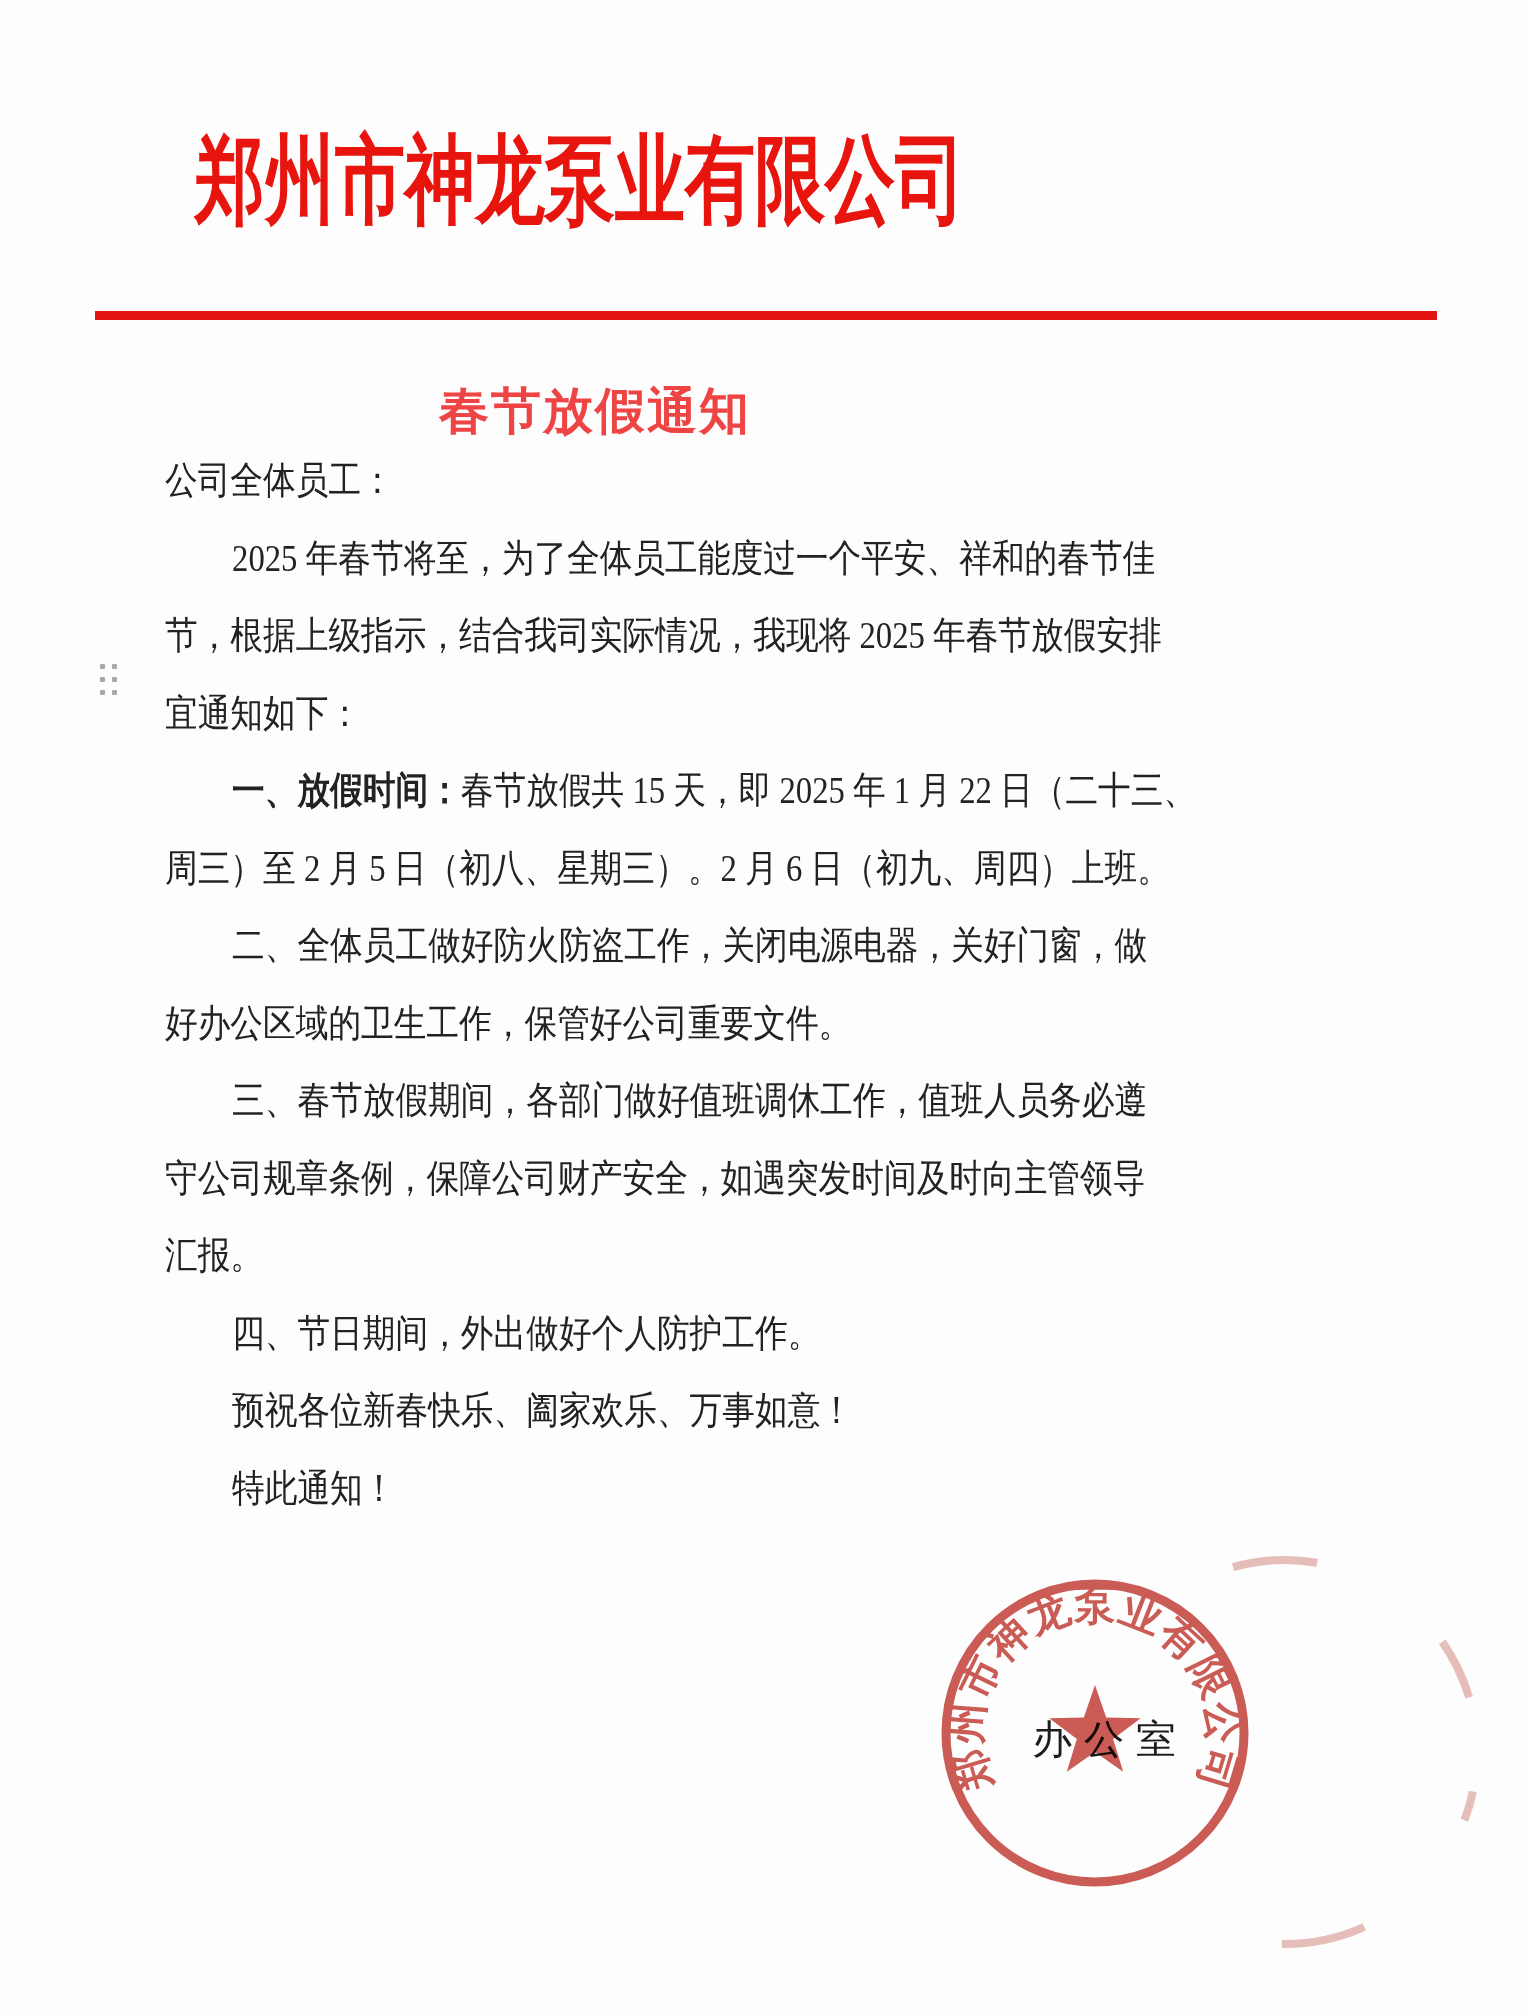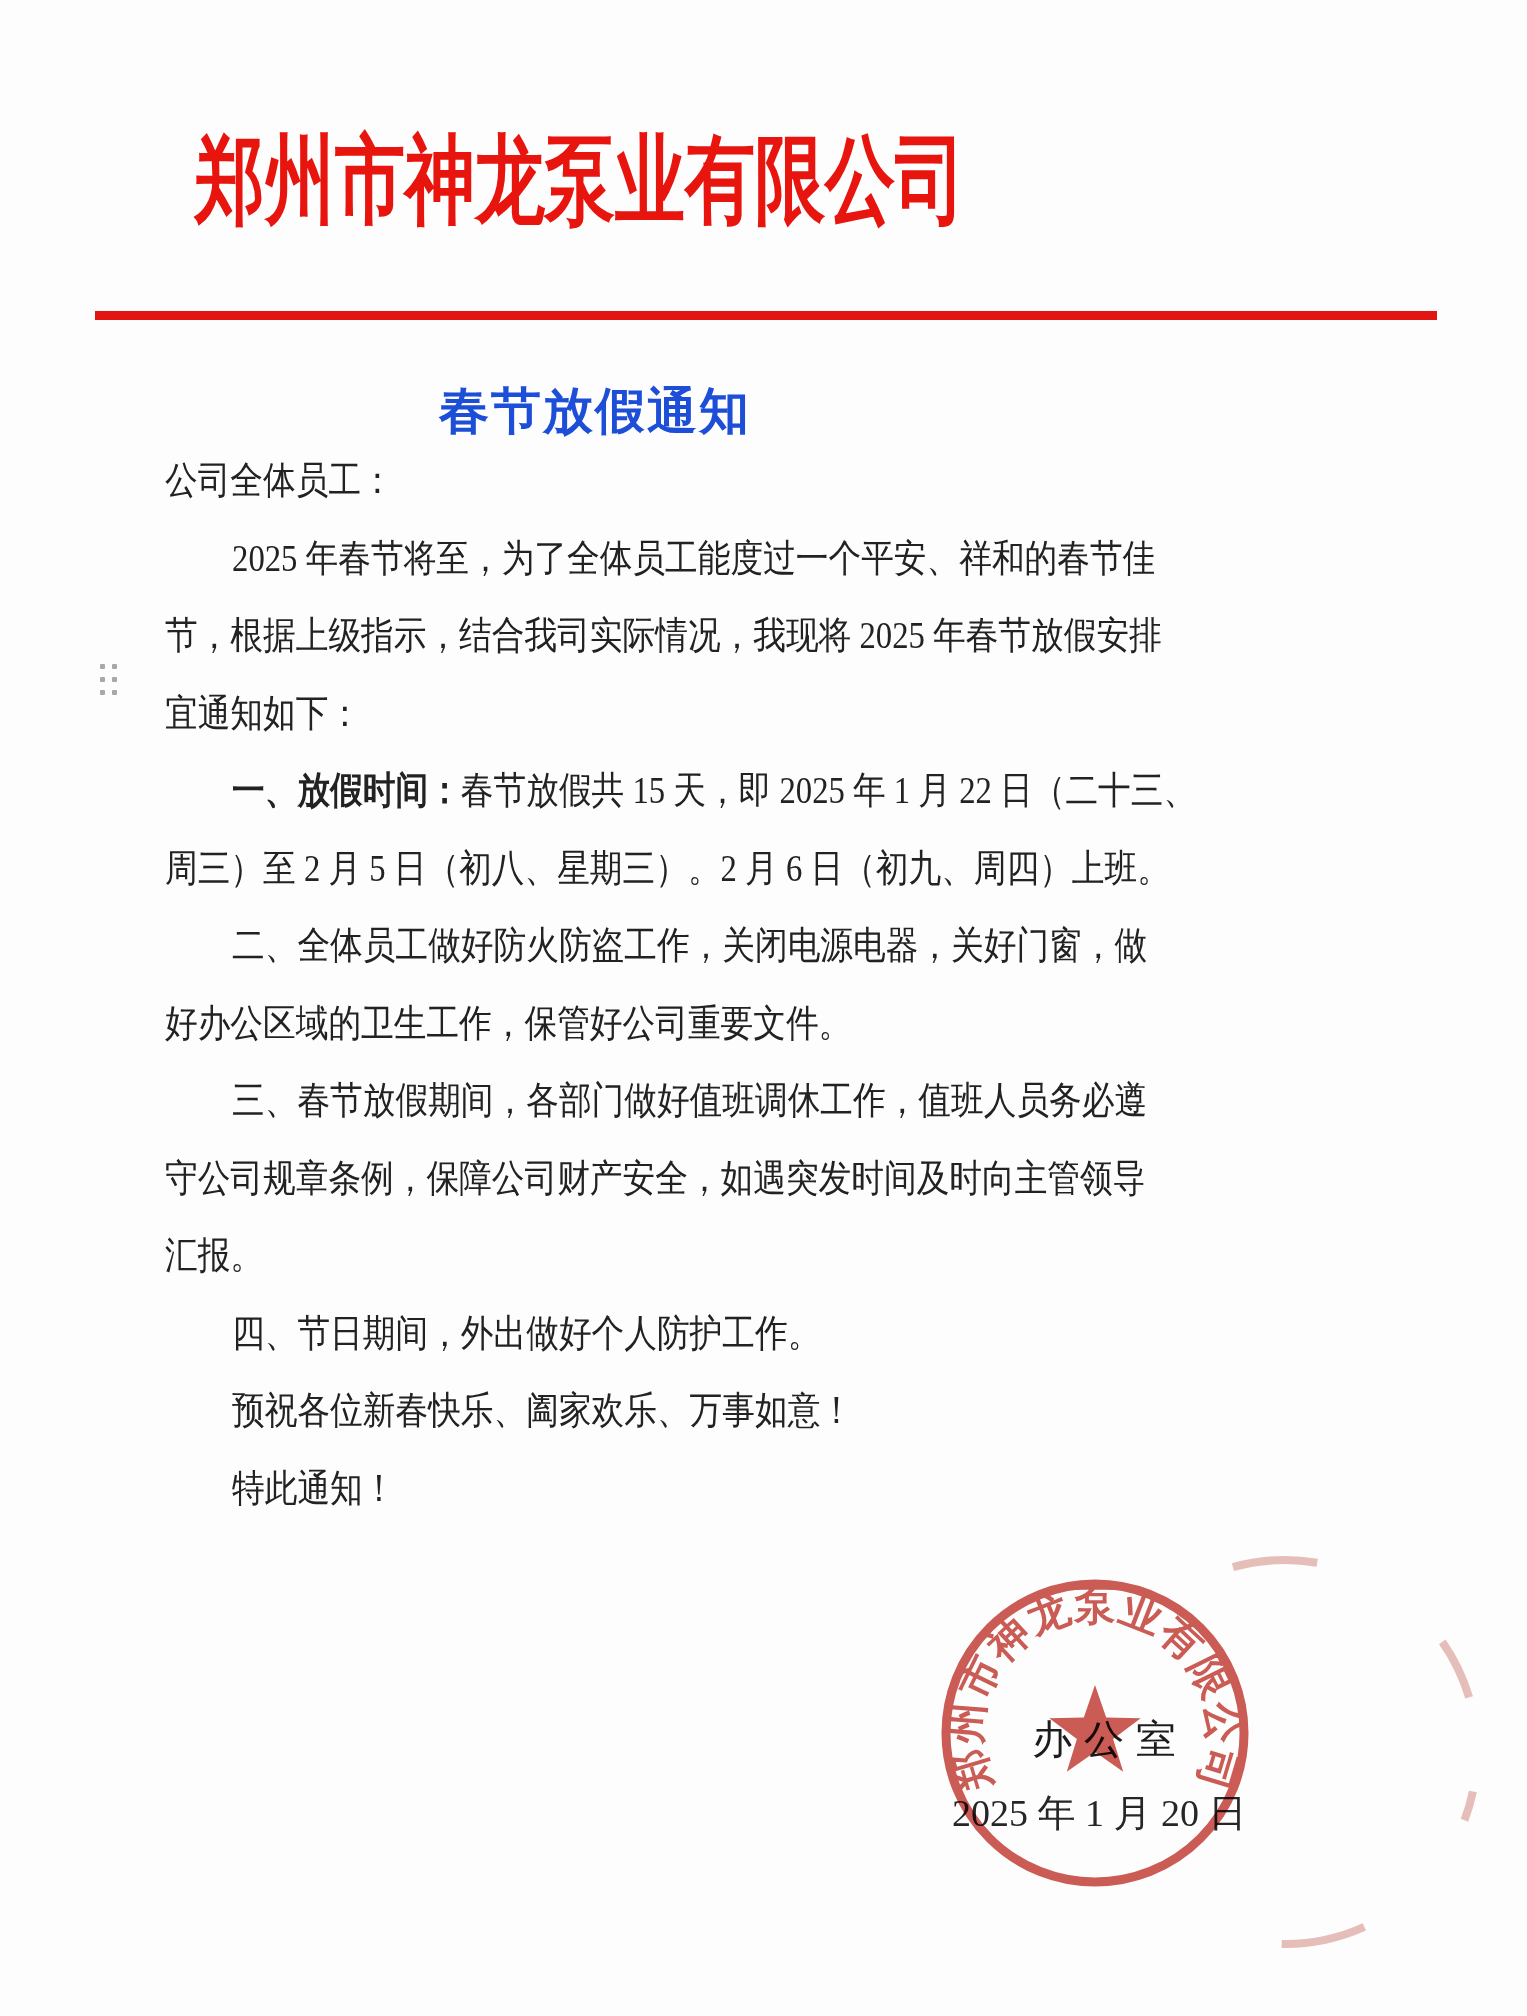--- a/index.html
+++ b/index.html
@@ -27,21 +27,21 @@
   }
   .red-rule {
     position: absolute; left: 95px; top: 311px;
     width: 1342px; height: 9px;
     background: #e31513;
   }
   
   .doc-title {
     position: absolute; left: 165px; top: 378px; width: 860px;
     text-align: center;
-    font-size: 50px; font-weight: bold; color: #1d4ed8;
+    font-size: 50px; font-weight: bold; color: #ef4444;
     letter-spacing: 2px;
     white-space: nowrap;
   }
   
   .doc-body {
     position: absolute; left: 165px; top: 442px;
     width: 1085px;
     transform: scaleX(0.86); transform-origin: left top;
     font-size: 38px; color: #222;
   }
@@ -123,21 +123,20 @@
     <div class="line"><span class="b"></span><span>好办公区域的卫生工作，保管好公司重要文件。</span></div>
     <div class="line indent"><span class="b"></span><span>三、春节放假期间，各部门做好值班调休工作，值班人员务必遵</span></div>
     <div class="line"><span class="b"></span><span>守公司规章条例，保障公司财产安全，如遇突发时间及时向主管领导</span></div>
     <div class="line"><span class="b"></span><span>汇报。</span></div>
     <div class="line indent"><span class="b"></span><span>四、节日期间，外出做好个人防护工作。</span></div>
     <div class="line indent"><span class="b"></span><span>预祝各位新春快乐、阖家欢乐、万事如意！</span></div>
     <div class="line indent"><span class="b"></span><span>特此通知！</span></div>
   </div>
 
   <div class="seal-office">办公室</div>
-  <div class="seal-date">2025 年 1 月 20 日</div>
 
   <svg class="seal-svg" viewBox="0 0 344 344">
     <circle cx="172" cy="172" r="149" fill="none" stroke="#c5463e" stroke-width="9"></circle>
     <path id="sealArc" d="M 70.4 223.8 A 114 114 0 1 1 273.6 223.8" fill="none"></path>
     <text class="seal-text-arc">
       <textPath href="#sealArc" startOffset="0" textLength="465" lengthAdjust="spacing">郑州市神龙泵业有限公司</textPath>
     </text>
     <polygon fill="#c5463e" points="172,124 183.2,156.6 217.7,157.2 190.1,177.9 200.2,210.8 172,191 143.8,210.8 153.9,177.9 126.3,157.2 160.8,156.6"></polygon>
   </svg>
 

